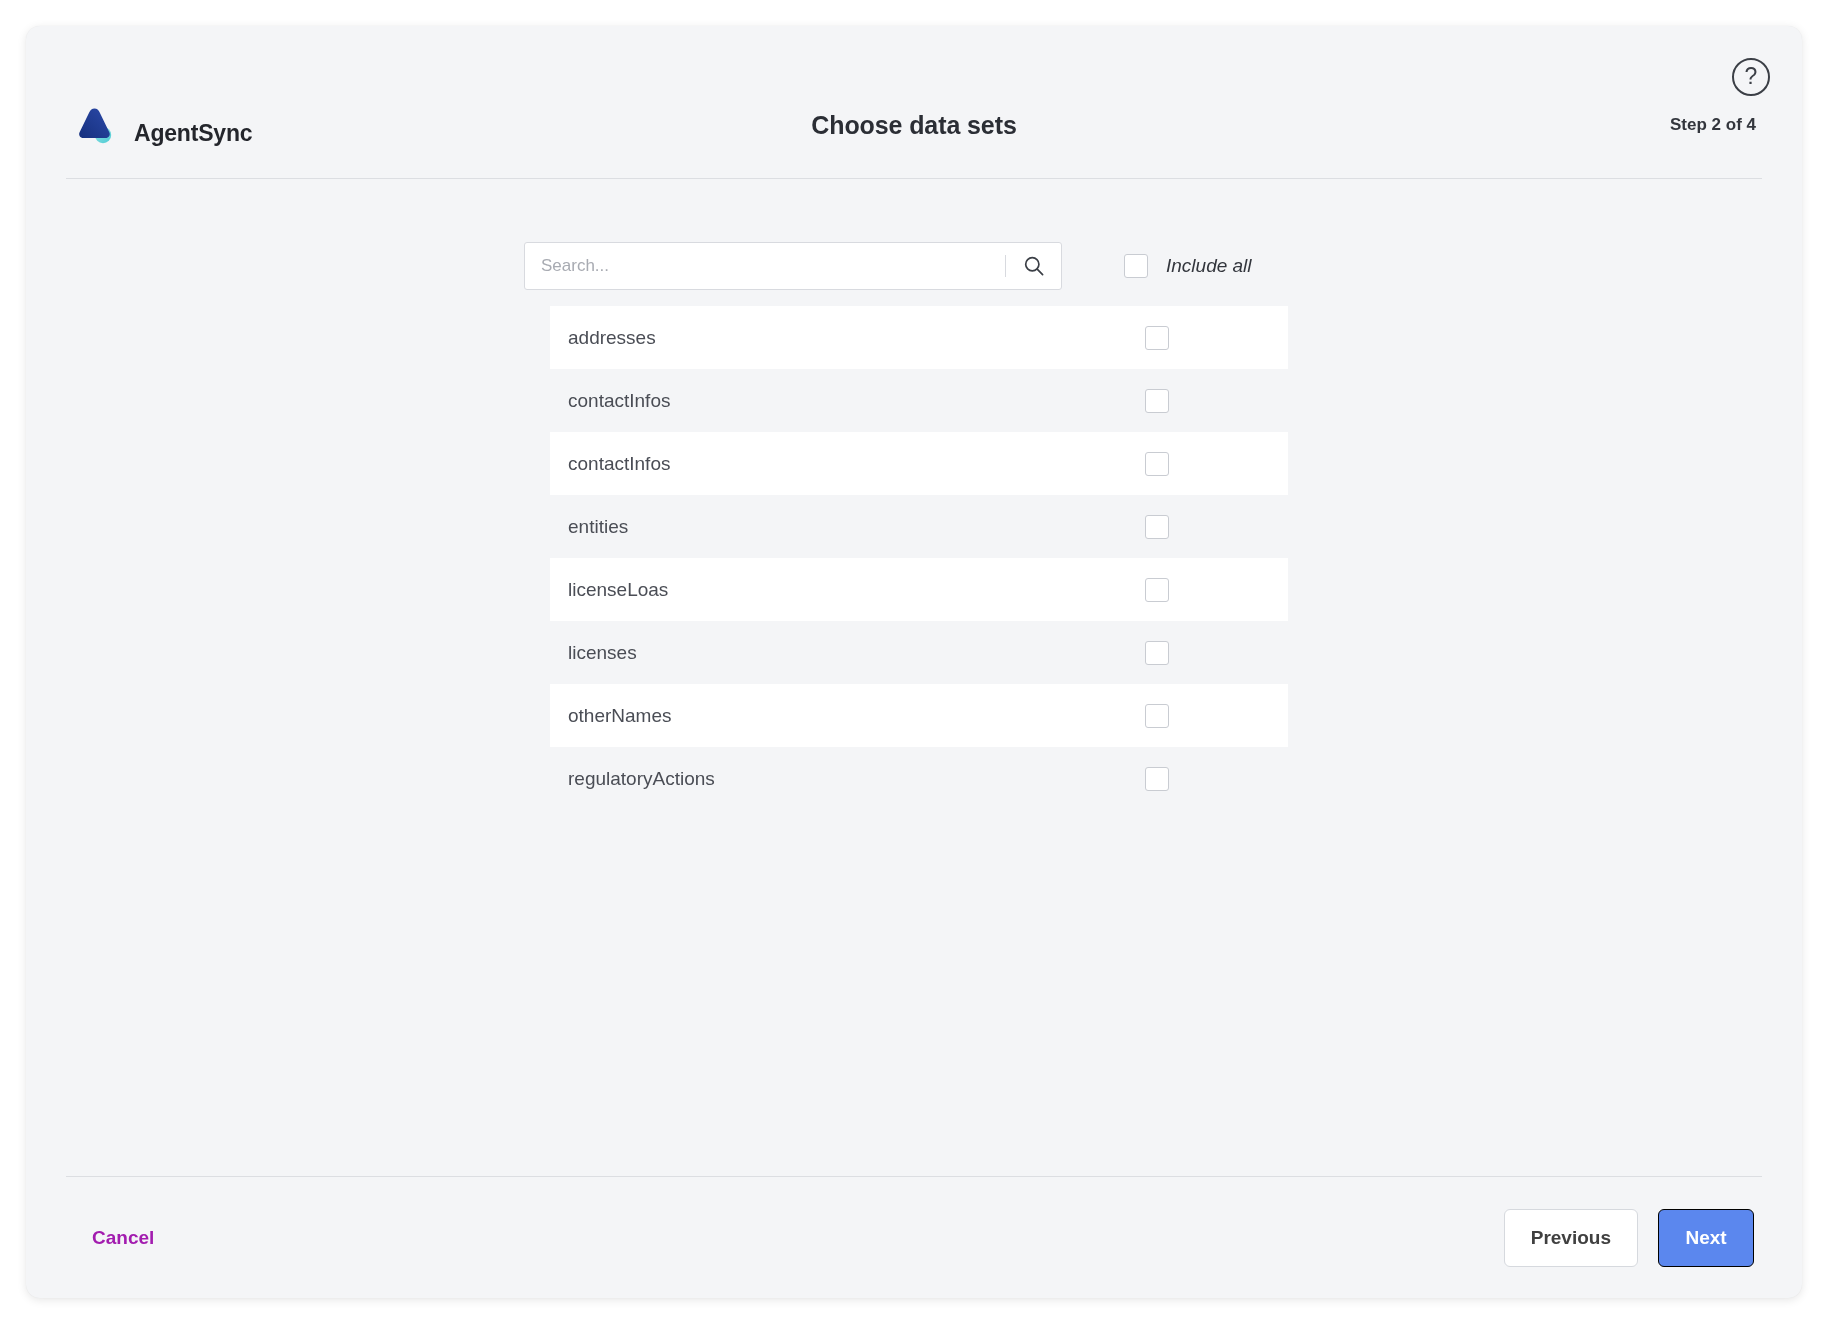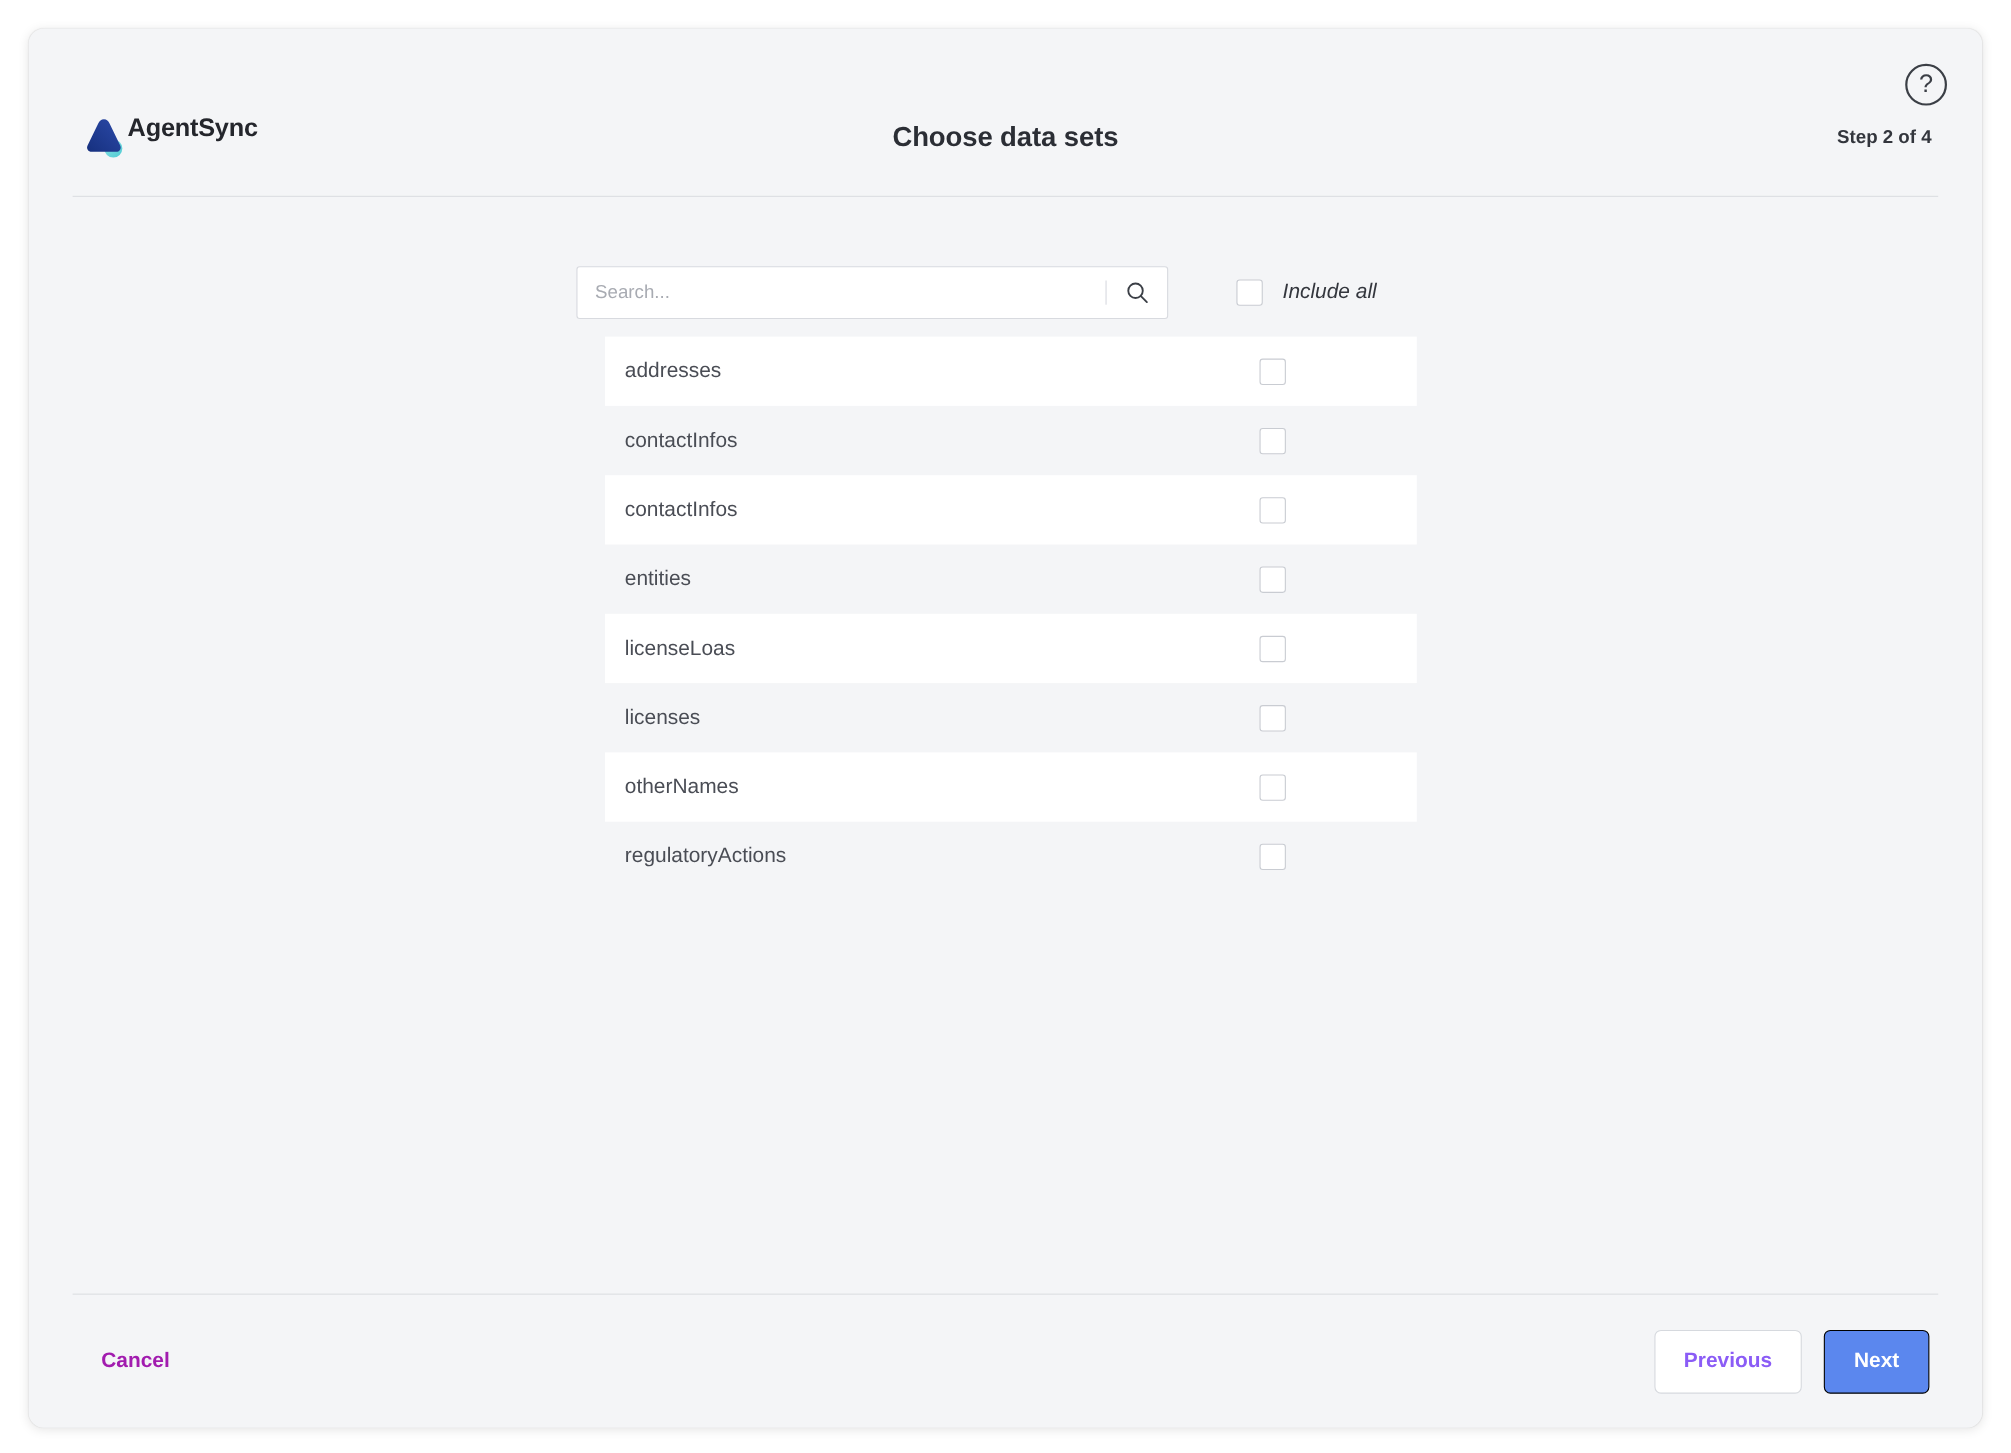--- a/index.html
+++ b/index.html
@@ -61,21 +61,22 @@
     width: 100%;
     height: 102px;
     display: flex;
     align-items: center;
   }
 
   .brand {
     position: absolute;
     left: 46px;
     display: flex;
-    align-items: flex-start;
+    align-items: flex-end;
+    gap: 18px;
   }
   .logo { width: 44px; height: 44px; display: block; }
   .brand-name {
     font-size: 23px;
     font-weight: 700;
     color: #24262c;
     letter-spacing: -0.2px;
   }
 
   .wizard-title {
@@ -250,21 +251,21 @@
     border-radius: 6px;
     font-size: 19px;
     font-weight: 700;
     font-family: "Liberation Sans", sans-serif;
     cursor: pointer;
     padding: 0 26px;
   }
   .btn-secondary {
     background: #ffffff;
     border: 1px solid #d6d9de;
-    color: #8b5cf6;
+    color: #404040;
   }
   .btn-primary {
     background: #5b87ee;
     border: 1px solid #000000;
     color: #ffffff;
   }
 </style>
 </head>
 <body>
 

